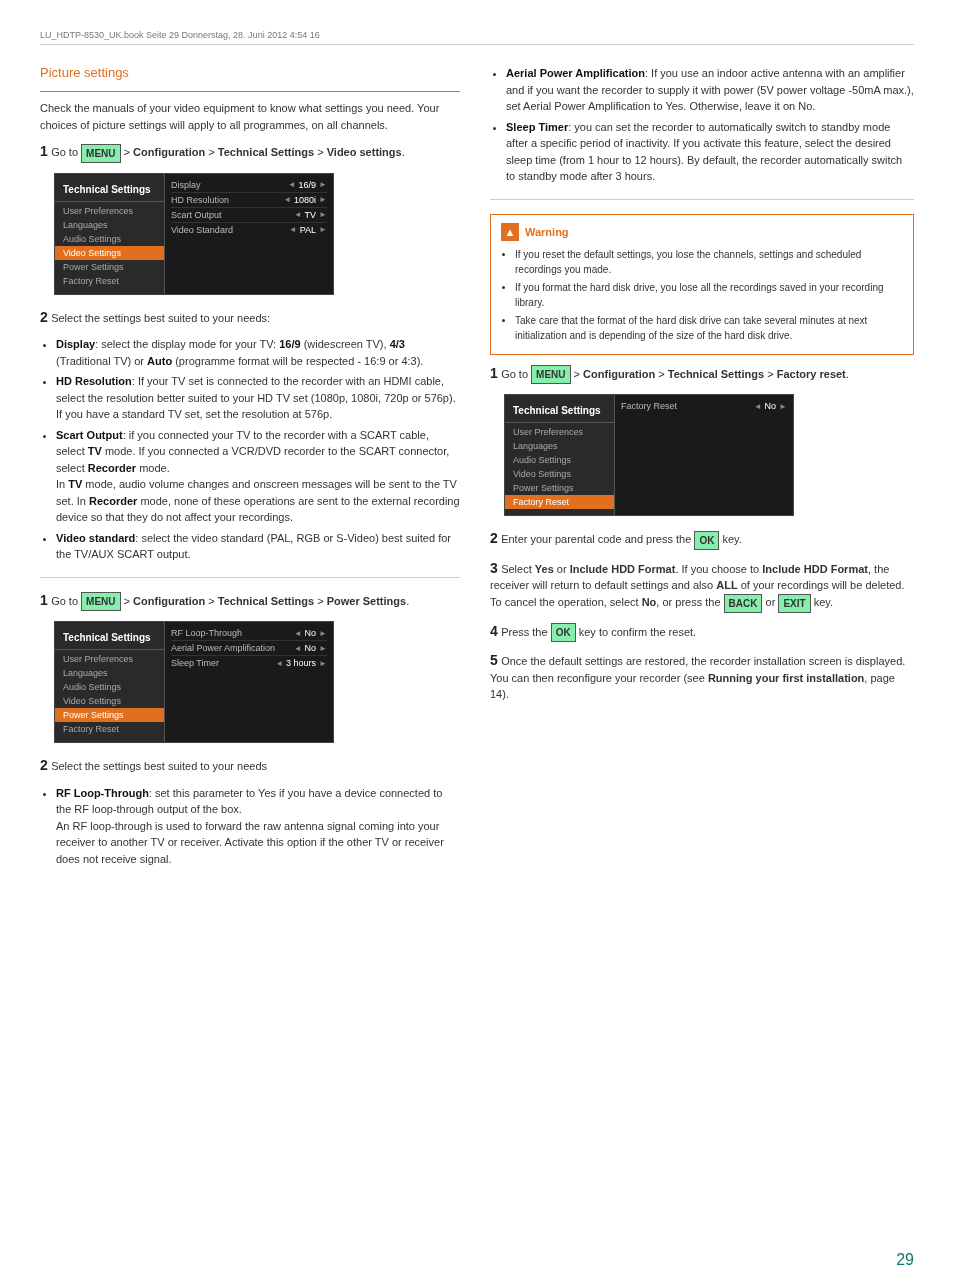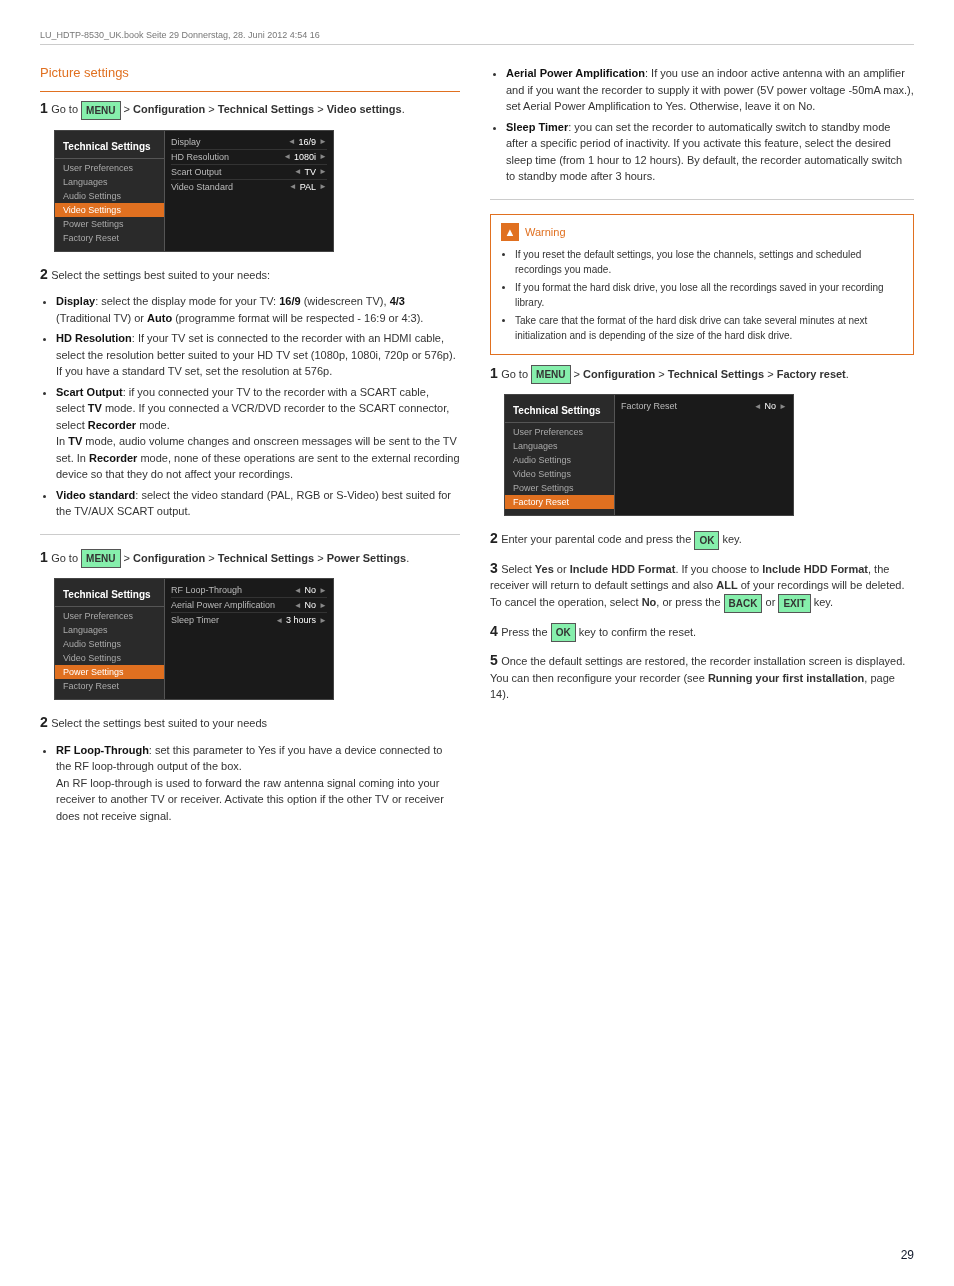--- a/index.html
+++ b/index.html
@@ -210,44 +210,44 @@
       color: white;
       font-size: 11px;
       font-weight: bold;
       display: flex;
       align-items: center;
       justify-content: center;
       flex-shrink: 0;
     }
     .warning-title {
       font-size: 11px;
-      font-weight: normal;
+      font-weight: bold;
       color: #e07020;
     }
     .warning-list {
       list-style: disc;
       padding-left: 14px;
     }
     .warning-list li {
       font-size: 10px;
       line-height: 1.5;
       color: #333;
       margin-bottom: 3px;
     }
 
     .step-block {
       margin-bottom: 10px;
     }
 
     .page-number {
       position: absolute;
-      bottom: 24px;
+      bottom: 17px;
       right: 40px;
-      font-size: 12px;
-      color: #0f172a;
+      font-size: 16px;
+      color: #0f766e;
     }
 
     .step-text-detail {
       font-size: 11px;
       line-height: 1.5;
       color: #333;
       margin-bottom: 6px;
     }
   </style>
 </head>
@@ -263,20 +263,21 @@
   <div class="header-bar">
     <span>LU_HDTP-8530_UK.book  Seite 29  Donnerstag, 28. Juni 2012  4:54 16</span>
   </div>
 
   <div class="two-column">
 
     <div class="col-left">
 
       <div class="section-block">
         <div class="section-title">Picture settings</div>
+        <p class="section-intro">Check the manuals of your video equipment to know what settings you need. Your choices of picture settings will apply to all programmes, on all channels.</p>
 
         <div class="step-block">
           <span class="step-number">1</span>
           <span class="step-instruction">
             Go to <span class="key-btn">MENU</span> &gt; <b>Configuration</b> &gt; <b>Technical Settings</b> &gt; <b>Video settings</b>.
           </span>
         </div>
 
         <div class="tech-settings-box">
           <div class="ts-left">

